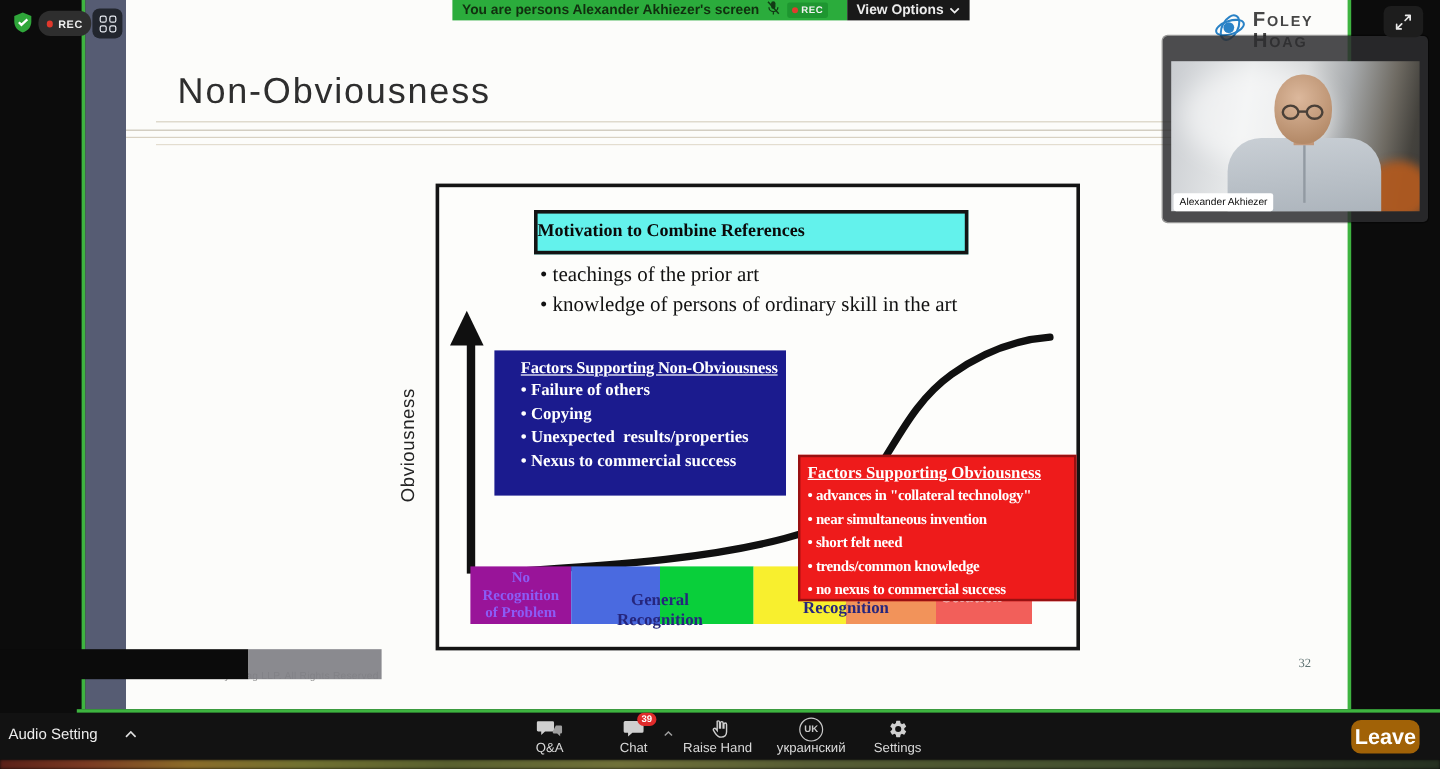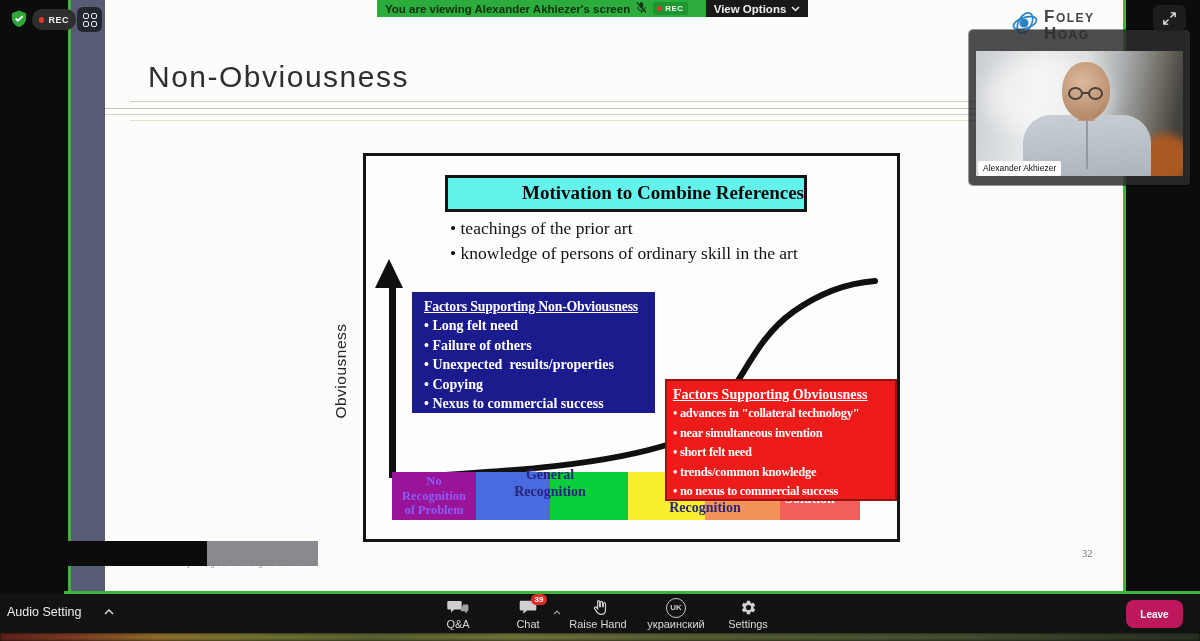--- a/index.html
+++ b/index.html
@@ -16,45 +16,45 @@
   .r4 { left:25px; top:120px; width:975px;  background:#e3ddcf; }
   .copyright { position:absolute; left:36px; top:558px; font-size:8.5px; color:#8f8f8f; letter-spacing:.2px; }
   .page-num { position:absolute; left:977px; top:548px; font-size:10.5px; color:#5f7272; font-family:"Liberation Serif",serif; }
 
   .logo { position:absolute; left:905px; top:8px; display:flex; gap:4px; align-items:flex-start; }
   .logo-txt { font-variant:small-caps; font-weight:600; color:#454545; letter-spacing:1.5px; line-height:17px; font-size:17px; }
 
   
   .chart { position:absolute; left:258px; top:153px; width:537px; height:389px; border:3px solid #141414; background:#fdfdfb; }
   .heading-box { position:absolute; left:79px; top:19px; width:362px; height:37px; border:3px solid #141414; background:#63f2ec;
-                 font-family:"Liberation Serif",serif; font-weight:bold; font-size:19px; color:#0a0a0a; text-align:right; line-height:30px; }
+                 font-family:"Liberation Serif",serif; font-weight:bold; font-size:15px; color:#0a0a0a; text-align:left; line-height:30px; }
   .bullet { position:absolute; left:84px; font-family:"Liberation Serif",serif; font-size:17.5px; color:#121212; white-space:pre; }
   .b0{top:62px} .b1{top:87px} .b2{top:112px}
   .yx-shaft { position:absolute; left:23px; top:130px; width:7px; height:192px; background:#101010; }
   .yx-head { position:absolute; left:9px; top:103px; width:0; height:0; border-left:14px solid transparent; border-right:14px solid transparent; border-bottom:29px solid #101010; }
   .curve { position:absolute; left:0; top:0; }
   .obv-label { position:absolute; left:156px; top:362px; width:160px; text-align:center; transform:rotate(-90deg); font-size:15.5px; letter-spacing:.5px; color:#242424; }
 
   .bbox { position:absolute; font-family:"Liberation Serif",serif; color:#fff; font-weight:bold; }
   .bbox .bx-title { text-decoration:underline; white-space:pre; }
   .bbox .bx-item { white-space:pre-wrap; }
-  .nonobv { left:46px; top:136px; width:243px; height:121px; background:#1b1b8e; padding:5px 12px; }
+  .nonobv { left:46px; top:136px; width:243px; height:121px; background:#1b1b8e; padding:5px 22px; }
   .nonobv .bx-title { font-size:13.8px; letter-spacing:-.2px; line-height:19px; }
   .nonobv .bx-item { font-size:14px; line-height:19.5px; }
   .obv { left:299px; top:187px; width:232px; height:122px; background:#ee1b1b; border:2px solid #991111; padding:4px 6px;margin-top:36px; }
   .obv .bx-title { font-size:14px; line-height:19px; }
   .obv .bx-item { font-size:12.5px; letter-spacing:-.3px; line-height:19.5px; }
 
   .stagebar { position:absolute; left:26px; top:316px; height:48px; display:flex; }
   .seg { height:48px; }
   .s0{width:84px;background:#991499} .s1{width:74px;background:#4a6ae0} .s2{width:78px;background:#09cf3a}
   .s3{width:77px;background:#f8ef2e} .s4{width:75px;background:#f2935a} .s5{width:80px;background:#f25f5a}
   .stage-lab { position:absolute; font-family:"Liberation Serif",serif; font-weight:bold; text-align:center; white-space:pre-line; }
   .sl0 { left:28px;  top:318px; width:80px;  font-size:12.5px; line-height:14.5px; color:#8b5cf6; }
-  .sl1 { left:124px; top:310px; width:120px; font-size:14px; line-height:17px; color:#26267d; }
+  .sl1 { left:124px; top:336px; width:120px; font-size:14px; line-height:17px; color:#26267d; }
   .sl2 { left:279px; top:326px; width:120px; font-size:14px; line-height:17px; color:#26267d; }
   .sl3 { left:414px; top:334px; width:60px;  font-size:14px; line-height:17px; color:#fff; }
 
   
   .strip-slate { position:absolute; left:71px; top:0; width:34px; height:591px; background:#565c73; }
   .gline { position:absolute; background:#3eb440; }
   .gl-left  { left:68px; top:0; width:3px; height:591px; }
   .gl-right { left:1123px; top:0; width:3px; height:591px; }
   .gl-bottom{ left:64px; top:591px; width:1136px; height:3px; }
 
@@ -97,21 +97,21 @@
   
   .toolbar { position:absolute; left:0; top:594px; width:1200px; height:39px; background:#121212; z-index:13; }
   .audio-set { position:absolute; left:7px; top:11px; display:flex; align-items:center; gap:23px; color:#ececec; font-size:12.5px; }
   .tb-item { position:absolute; top:4px; display:flex; flex-direction:column; align-items:center; }
   .tb-item .ic { height:19px; display:flex; align-items:center; position:relative; }
   .tb-item .lab { margin-top:1px; font-size:11px; color:#d9d9d9; white-space:nowrap; }
   .ti-qa{left:436px;width:44px} .ti-chat{left:506px;width:44px} .ti-hand{left:561px;width:74px} .ti-uk{left:634px;width:84px} .ti-set{left:716px;width:64px}
   .badge { position:absolute; left:12px; top:-4px; background:#e02b2b; color:#fff; font-size:8px; font-weight:bold; border-radius:7px; padding:1px 4px; line-height:9px; }
   .chat-caret { position:absolute; left:34px; top:3px; }
   .uk-circ { width:20px; height:20px; border:1.5px solid #c9c9c9; border-radius:50%; color:#c9c9c9; font-size:8px; font-weight:bold; display:flex; align-items:center; justify-content:center; }
-  .leave-btn { position:absolute; left:1126px; top:6px; width:57px; height:28px; background:#be185d; border-radius:8px; color:#fff; font-size:10px; font-weight:bold; display:flex; align-items:center; justify-content:center; }
+  .leave-btn { position:absolute; left:1126px; top:6px; width:57px; height:28px; background:#a16207; border-radius:8px; color:#fff; font-size:18px; font-weight:bold; display:flex; align-items:center; justify-content:center; }
 
   .bottom-strip { position:absolute; left:0; top:633px; width:1200px; height:8px; filter:blur(1.5px);
     background:linear-gradient(90deg,#5a2018,#7a3a22 6%,#8a6a28 13%,#707030 21%,#585f2e 31%,#6f7038 43%,#565c33 56%,#4a5530 69%,#3f4c2e 81%,#2f3a26 92%,#253021); }
 </style>
 </head>
 <body>
 
 <div id="root">
 
   <div class="slide">
@@ -142,24 +142,23 @@
       </svg>
       <div class="yx-shaft"></div>
       <div class="yx-head"></div>
 
       <div class="heading-box">Motivation to Combine References</div>
       <div class="bullet b0">• teachings of the prior art</div>
       <div class="bullet b1">• knowledge of persons of ordinary skill in the art</div>
 
       <div class="bbox nonobv">
         <div class="bx-title">Factors Supporting Non-Obviousness</div>
-        <div class="bx-item">• Long felt need</div>
         <div class="bx-item">• Failure of others</div>
+        <div class="bx-item">• Copying</div>
         <div class="bx-item">• Unexpected  results/properties</div>
-        <div class="bx-item">• Copying</div>
         <div class="bx-item">• Nexus to commercial success</div>
       </div>
 
       <div class="stagebar">
         <div class="seg s0"></div>
         <div class="seg s1"></div>
         <div class="seg s2"></div>
         <div class="seg s3"></div>
         <div class="seg s4"></div>
         <div class="seg s5"></div>
@@ -204,21 +203,21 @@
     <span>REC</span>
   </div>
   <div class="ctl-grid">
     <i></i>
       <i></i>
       <i></i>
       <i></i>
   </div>
 
   <div class="banner">
-    <span class="banner-text">You are viewing Alexander Akhiezer's screen</span>
+    <span class="banner-text">You are persons Alexander Akhiezer's screen</span>
     <span>
       <svg width="11" height="13" viewBox="0 0 11 13">
         <rect x="3.6" y="1" width="3.6" height="6.4" rx="1.8" fill="#123a15"></rect>
         <path d="M1.8 6a3.7 3.7 0 0 0 7.4 0M5.5 9.7V12" stroke="#123a15" stroke-width="1.1" fill="none"></path>
         <line x1="1" y1="1.5" x2="10" y2="11.5" stroke="#123a15" stroke-width="1.2"></line>
       </svg>
     </span>
     <span class="rec-chip">
       <span class="dot"></span>
       <span>REC</span>

